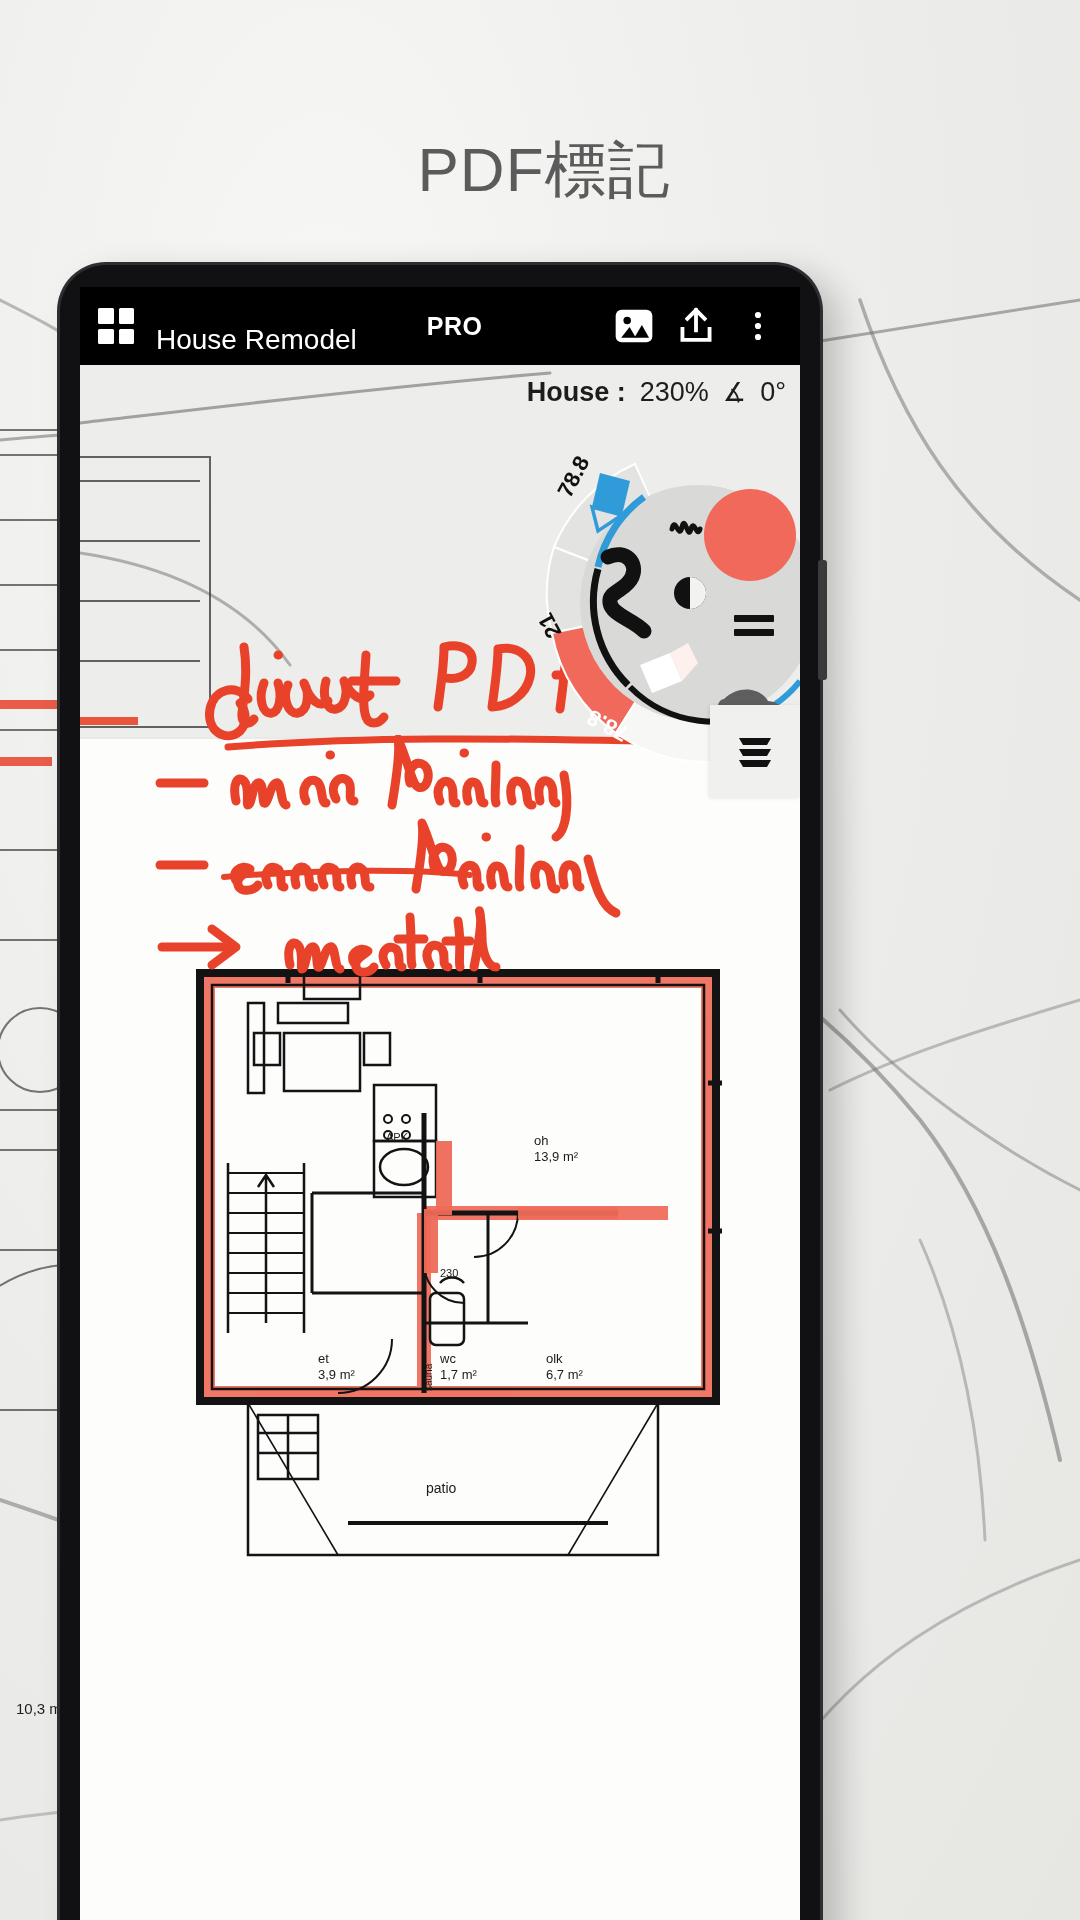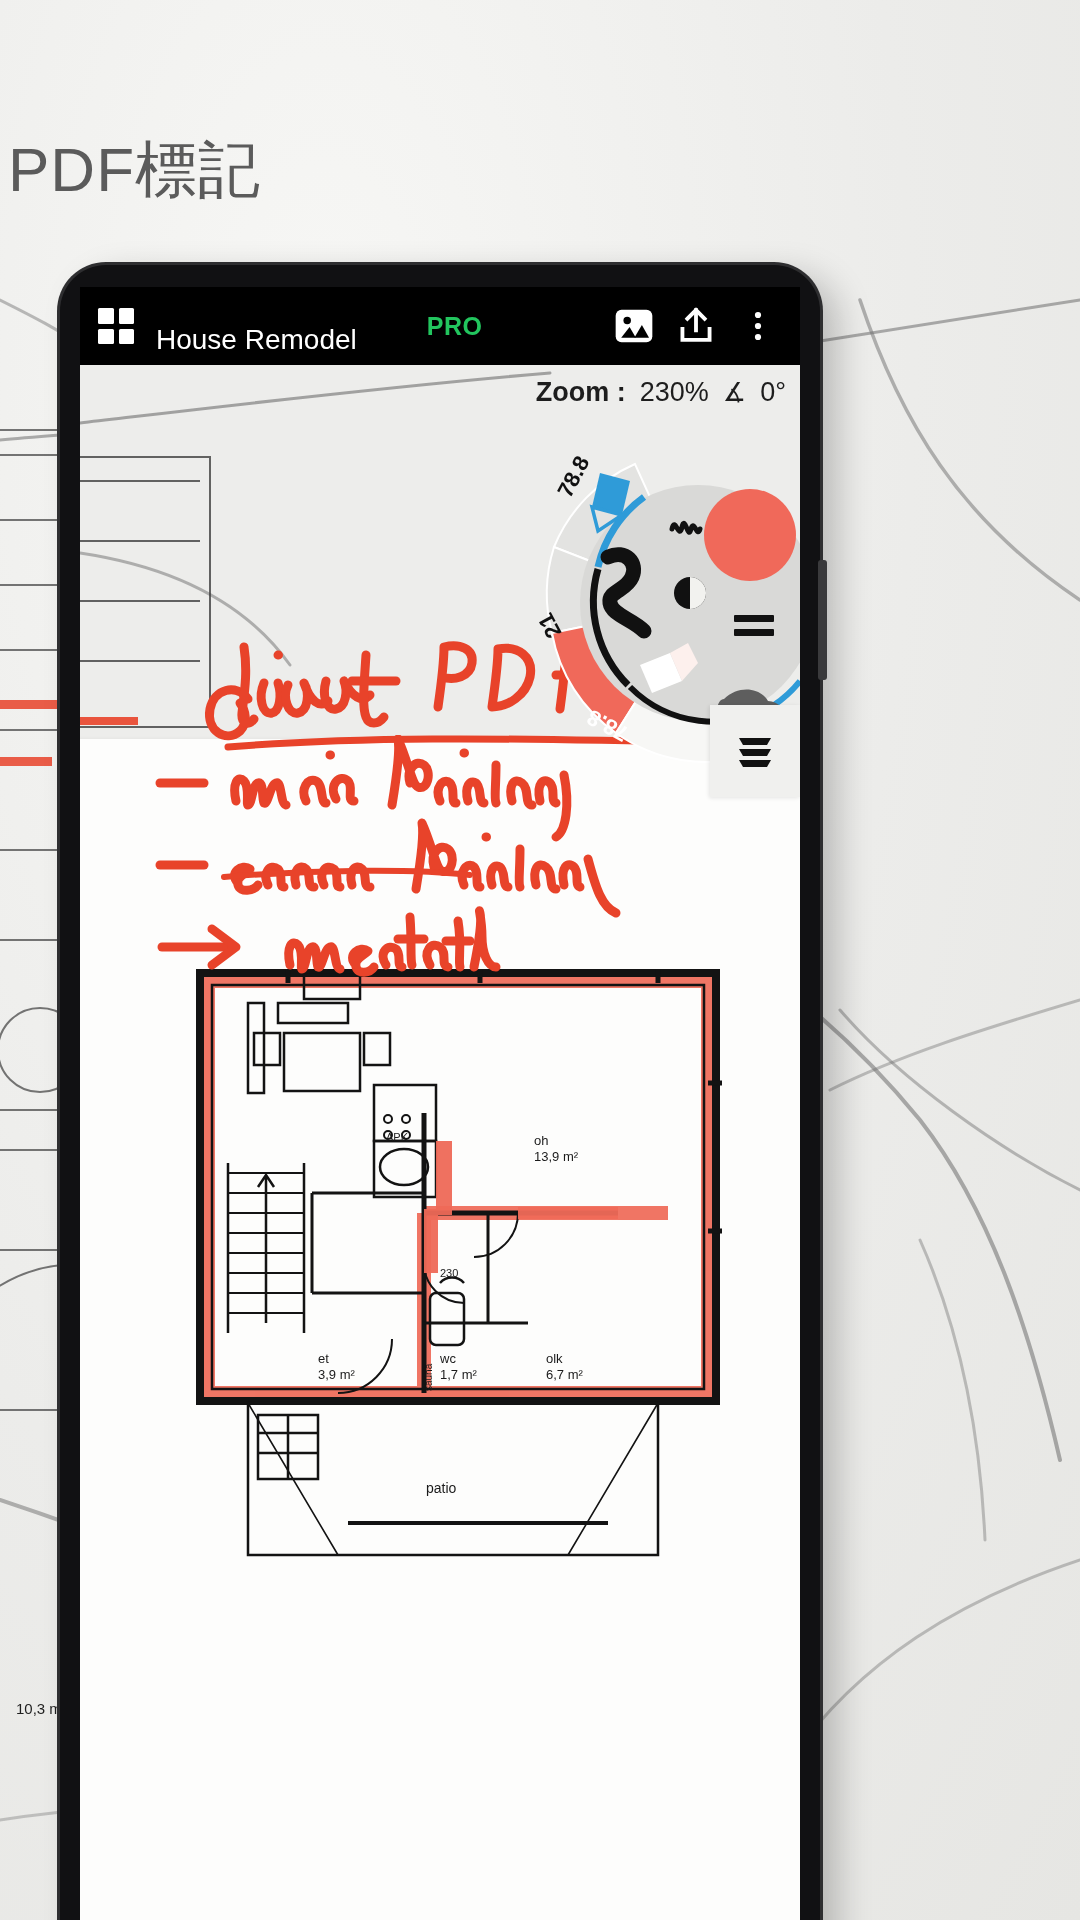--- a/index.html
+++ b/index.html
@@ -13,21 +13,21 @@
   
   .bg-paper{ position:absolute; inset:0;
     background:
       radial-gradient(ellipse at 30% 20%, #f7f7f5 0%, #ececea 55%, #e6e6e3 100%);
   }
   .bg-sketch{ position:absolute; inset:0; }
 
   
   .hero-title{
     position:absolute; top:128px; left:0; width:1080px;
-    text-align:left;
+    text-align:center;
     font-size:62px; font-weight:400; letter-spacing:1px;
     color:#5b5b5b;
     padding-left:8px;
   }
 
   
   .phone{
     position:absolute; left:60px; top:265px;
     width:760px; height:1700px;
     background:#111113;
@@ -47,21 +47,21 @@
   
   .toolbar{
     position:relative; height:78px; background:#000;
     display:flex; align-items:center; padding:0 14px; gap:6px; z-index:20;
   }
   .tb-grid{ width:36px; height:36px; display:grid;
     grid-template-columns:1fr 1fr; grid-template-rows:1fr 1fr; gap:5px;
     margin-left:4px; flex:0 0 auto; }
   .tb-grid i{ background:#fff; border-radius:1.5px; display:block; }
   .tb-title{ color:#fff; font-size:28px; margin-left:16px; white-space:nowrap;margin-top:28px; }
-  .tb-pro{ color:#22c55e; font-size:25px; font-weight:bold; letter-spacing:.5px;
+  .tb-pro{ color:#ffffff; font-size:25px; font-weight:bold; letter-spacing:.5px;
     margin-left:64px; }
   .tb-spacer{ flex:1 1 auto; }
   .tb-icon{ width:56px; height:56px; display:flex; align-items:center;
     justify-content:center; flex:0 0 auto; }
   .tb-icon svg{ display:block; }
 
   
   .canvas{ position:absolute; left:0; top:78px; right:0; bottom:0; overflow:hidden; }
   .canvas-bg{ position:absolute; inset:0; background:#ededeb; }
   .page-white{
@@ -197,21 +197,21 @@
         </g>
         <g fill="#e8432a" opacity=".9">
           <rect x="0" y="352" width="58" height="8"></rect>
           <rect x="0" y="404" width="46" height="8"></rect>
         </g>
       </svg>
 
       <div class="page-white"></div>
 
       <div class="zoom-bar">
-        <span class="lbl">Zoom :</span>
+        <span class="lbl">House :</span>
         <span class="val">230%</span>
         <span class="ang-glyph">∡</span>
         <span class="deg">0°</span>
       </div>
 
       <div class="radial">
         <svg viewBox="0 0 340 330">
 
           <path d="M186,166 L42,110 A155,155 0 0 1 123,27 Z" fill="#e3e3e1" stroke="#ffffff" stroke-width="2"></path>
 

